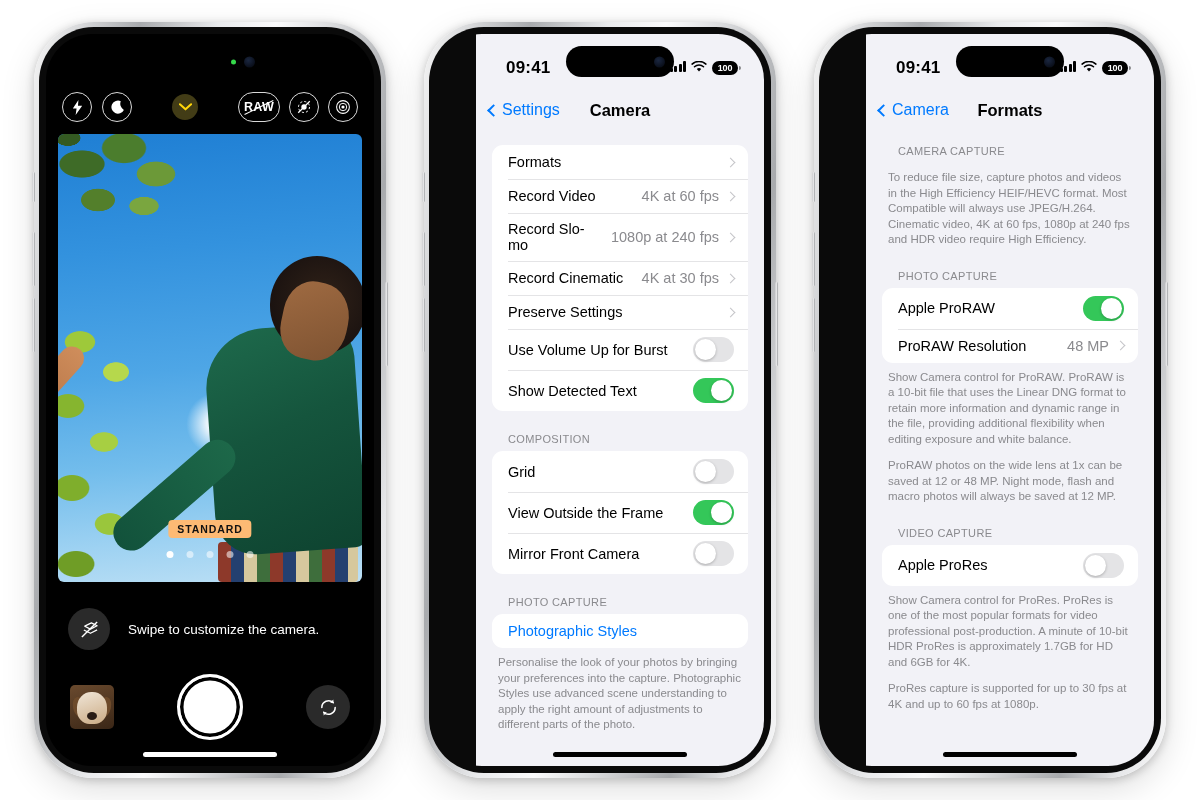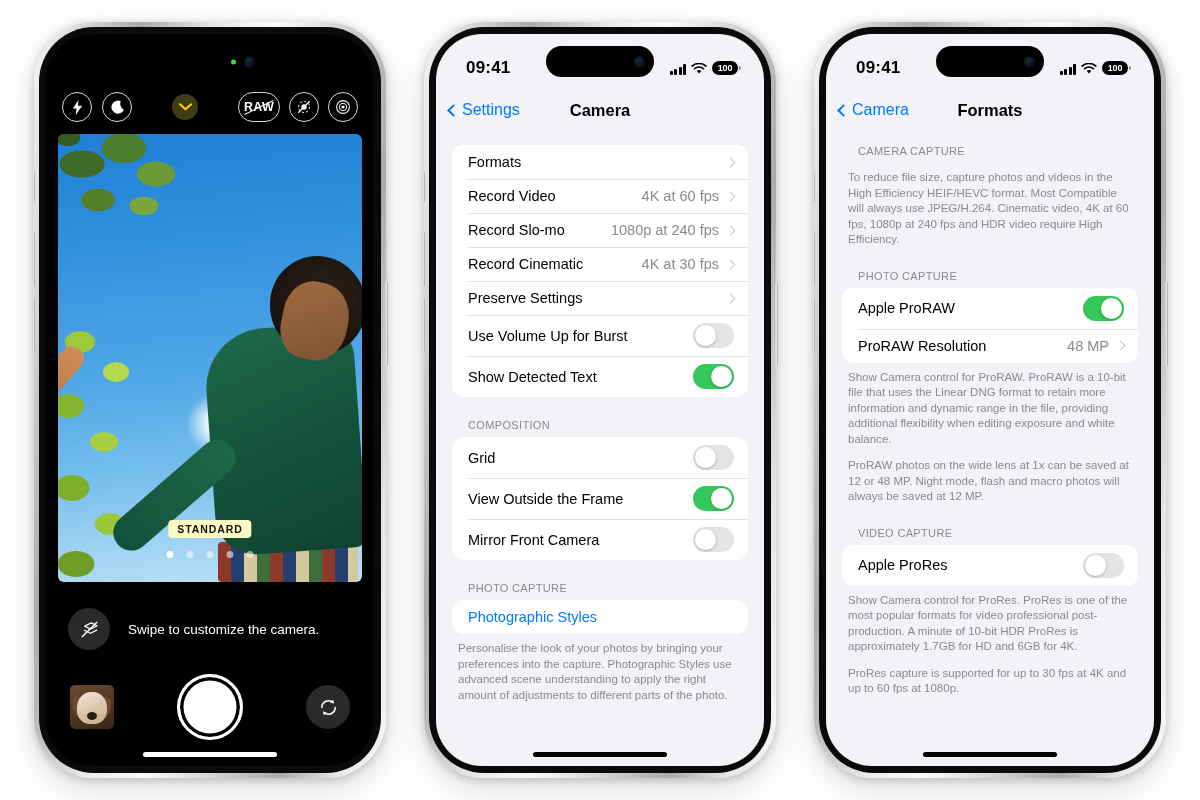--- a/index.html
+++ b/index.html
@@ -33,21 +33,21 @@
   .btn-left { left: -2px; }
   .btn-right { right: -2px; }
 
   
   .statusbar {
     position: absolute; top: 0; left: 0; right: 0; height: 54px;
     display: flex; align-items: center; justify-content: space-between;
     padding: 14px 26px 0 30px; z-index: 30;
   }
   .sb-time { font-size: 17px; font-weight: bold; letter-spacing: .2px; }
-  .sb-right { display: flex; align-items: flex-end; gap: 5px; }
+  .sb-right { display: flex; align-items: flex-start; gap: 5px; }
   .bars { display: flex; align-items: flex-end; gap: 1.5px; height: 11px; }
   .bars i { display: block; width: 3px; border-radius: 1px; background: currentColor; }
   .bars i:nth-child(1){height:4px}.bars i:nth-child(2){height:6px}
   .bars i:nth-child(3){height:8.5px}.bars i:nth-child(4){height:11px}
   .batt {
     min-width: 26px; height: 14px; border-radius: 7px; background: currentColor;
     color: inherit; display: flex; align-items: center; justify-content: center;
     padding: 0 4px; position: relative;
   }
   .batt span { font-size: 9px; font-weight: bold; letter-spacing: -.2px; }
@@ -163,21 +163,21 @@
   }
   .skirt {
     position:absolute; right:10px; bottom:0; width:140px; height:40px;
     background:
       repeating-linear-gradient(90deg,#8c3222 0 13px,#1f3a6b 13px 26px,#d8c79a 26px 39px,#3a6a35 39px 52px),
       #7a2d1e;
     background-size: 52px 14px; opacity:.96; border-radius: 4px;
   }
   .std-badge {
     position:absolute; left:50%; transform:translateX(-50%); bottom:44px;
-    background:#fef9c3; color:#111; font-size:10.5px; font-weight:bold;
+    background:#fdba74; color:#111; font-size:10.5px; font-weight:bold;
     letter-spacing:.9px; padding:3px 9px; border-radius:4px; z-index:12;
   }
   .dots { position:absolute; left:50%; transform:translateX(-50%); bottom:24px;
     display:flex; gap:13px; z-index:12; }
   .dots i { width:7px;height:7px;border-radius:50%; background: rgba(255,255,255,.55); display:block;}
   .dots i.on { background:#fff; }
 
   .swipe-row {
     position:absolute; left:0; right:0; top:568px; height:54px; z-index:20;
     display:flex; align-items:center; padding: 0 22px; gap: 18px;
@@ -207,21 +207,21 @@
   .thumb .ear2 { position:absolute; right:3px; top:28%; width:11px;height:20px;
     border-radius:40% 50% 50% 50%; background:#6d4a2a; transform:rotate(12deg);}
   .shutter {
     width:66px;height:66px;border-radius:50%;background:#fff;
     border:3.5px solid #fff; box-shadow: inset 0 0 0 3.5px #000;
   }
   .flip { width:44px;height:44px;border-radius:50%;background:#2a2a2a;
     display:flex;align-items:center;justify-content:center;color:#fff;flex:none;}
 
   
-  .settings { position:absolute; inset:0; background:#f2f2f7; color:#000; }
+  .settings { position:absolute; inset:0; background:#f2f2f7; color:#000;margin-left:40px; }
   .navbar {
     position:absolute; top:54px; left:0; right:0; height:44px; z-index:25;
     display:flex; align-items:center; background:#f2f2f7;
   }
   .nav-back {
     display:flex; align-items:center; gap:4px; color:#007aff;
     font-size:16px; padding-left:13px; flex:none;
   }
   .nav-title {
     position:absolute; left:0; right:0; text-align:center;

